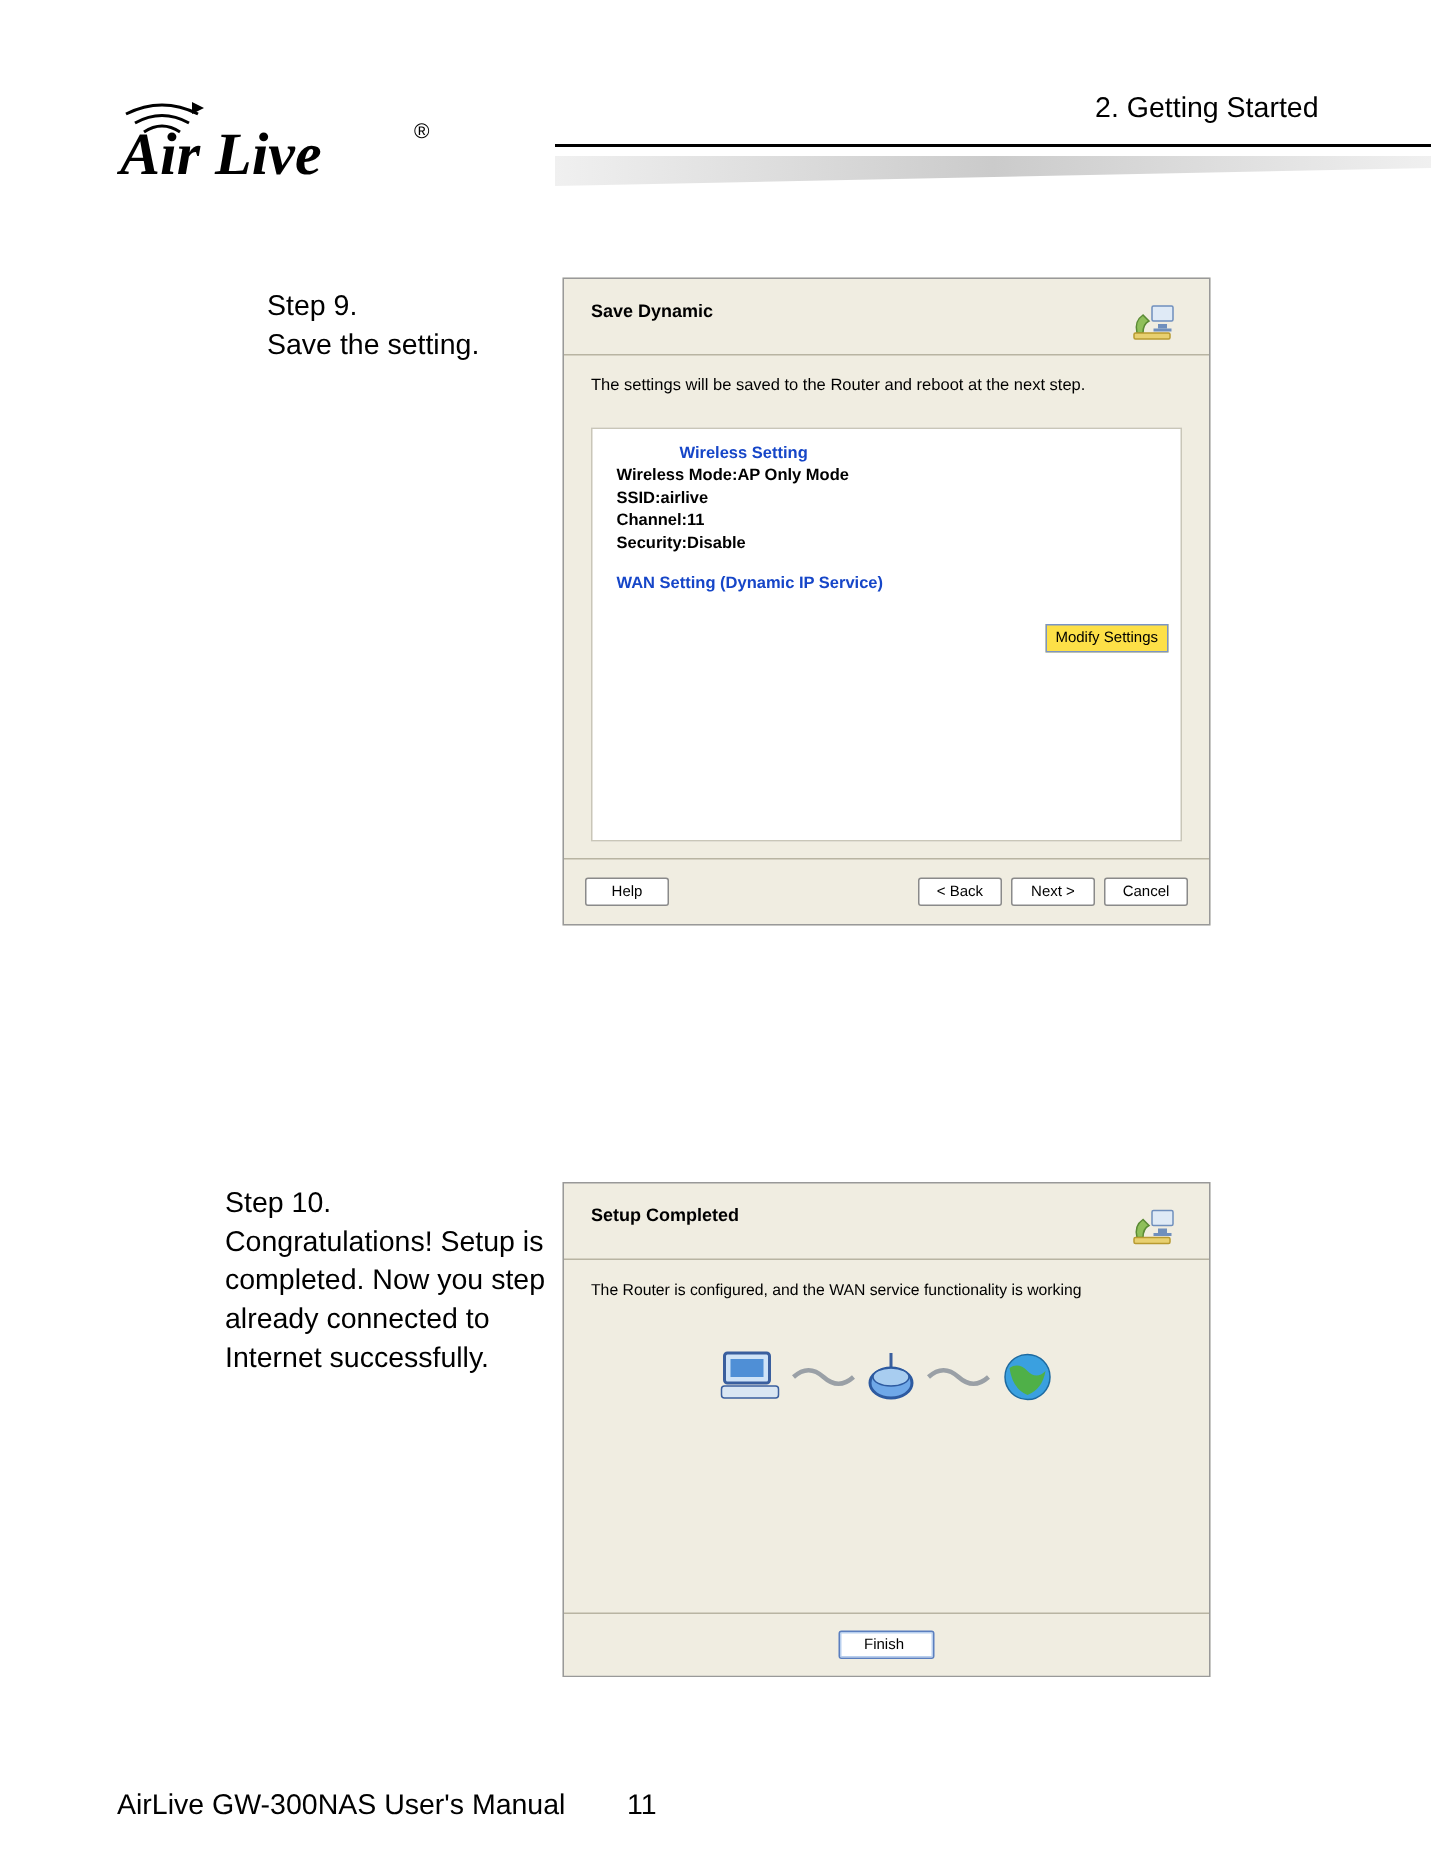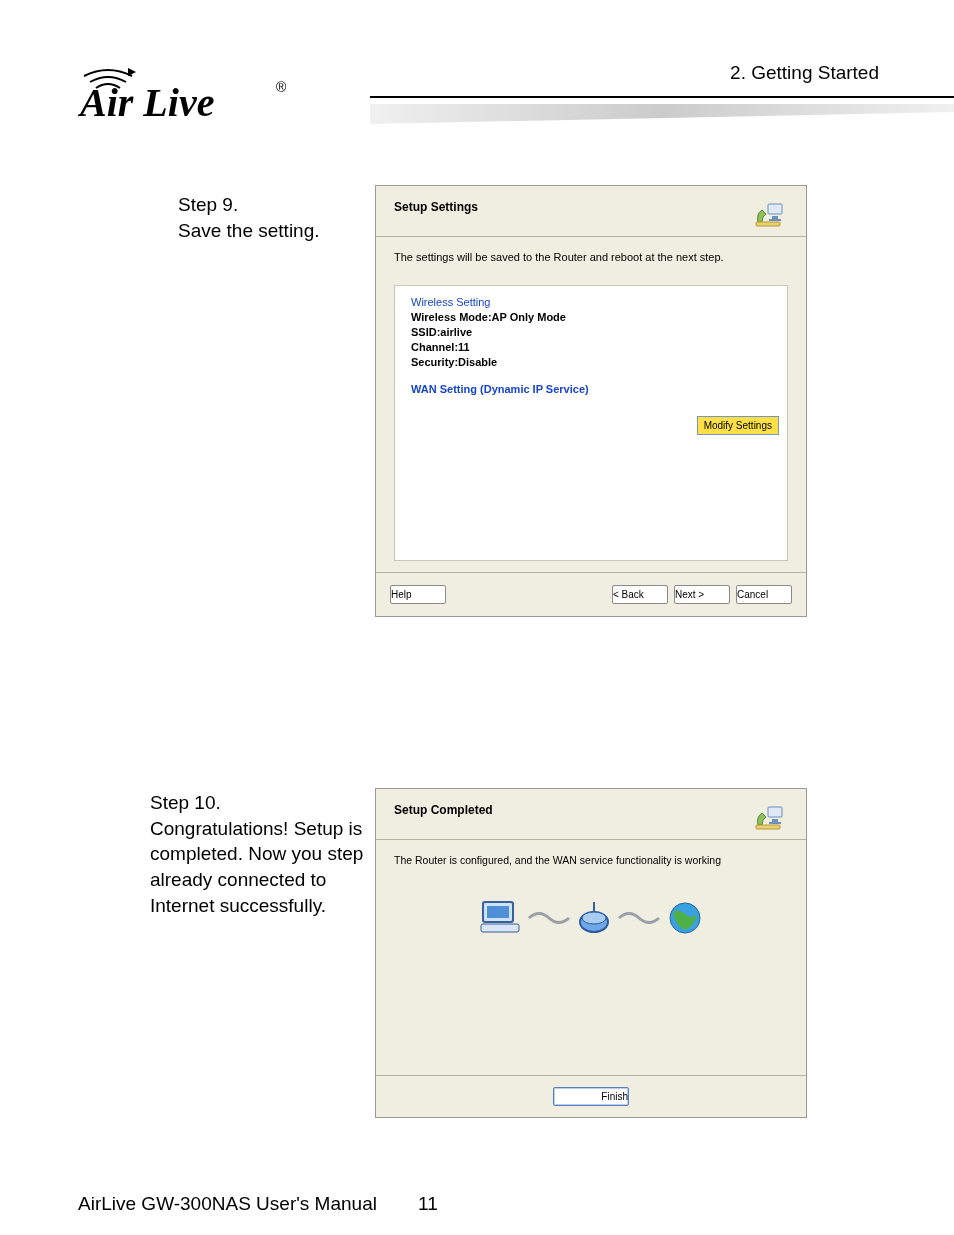--- a/index.html
+++ b/index.html
@@ -70,21 +70,21 @@
     color: #000;
   }
   .dlg-body .intro { margin-bottom: 22px; }
   .settings-box {
     background: #fff;
     border: 1px solid #c9c6b8;
     padding: 10px 16px 10px 16px;
     position: relative;
     height: 276px;
   }
-  .wsetting-hdr { color: #1646c8; font-weight: normal; font-size: 11px; margin-bottom: 2px; }
+  .wsetting-hdr { color: #1646c8; font-weight: bold; font-size: 11px; margin-bottom: 2px; margin-left: 42px; }
   .kv { font-size: 11px; font-weight: bold; margin-bottom: 0px; line-height: 1.35; }
   .wan-hdr { color: #1646c8; font-weight: bold; font-size: 11px; margin-top: 14px; }
   .modify-btn {
     position: absolute;
     right: 8px; top: 130px;
     background: #fde047;
     border: 1px solid #7a94c6;
     font-size: 10px;
     padding: 3px 6px;
   }
@@ -98,21 +98,21 @@
     align-items: center;
     padding: 0 14px;
   }
   .dlg-footer .spacer { flex: 1; }
   .winbtn {
     background: #fff;
     border: 1px solid #8a8a8a;
     font-size: 10px;
     padding: 3px 0;
     width: 56px;
-    text-align: left;
+    text-align: center;
     margin-left: 6px;
     border-radius: 2px;
   }
   .winbtn.help { margin-left: 0; }
 
   
   .dlg2 { top: 788px; left: 375px; width: 432px; height: 330px; }
   .dlg2 .dlg-body2 {
     padding: 14px 18px 10px 18px;
     font-size: 10.5px;
@@ -132,23 +132,23 @@
     border-top: 1px solid #b8b4a2;
     background: #f0ede1;
     display: flex;
     align-items: center;
     justify-content: center;
   }
   .finish-btn {
     background: #fff;
     border: 1px solid #5b7fbf;
     font-size: 10px;
-    padding: 3px 0;
-    width: 76px;
-    text-align: right;
+    padding: 3px 16px;
+    width: 64px;
+    text-align: left;
     border-radius: 2px;
     box-shadow: 0 0 0 1px #b8cfee inset;
   }
 
   .page-footer {
     position: absolute;
     bottom: 20px;
     left: 78px;
     right: 75px;
     font-size: 19px;
@@ -184,21 +184,21 @@
   <div>Save the setting.</div>
 </div>
 
 <div class="step-text step10">
   <div>Step 10.</div>
   <div>Congratulations! Setup is completed. Now you step already connected to Internet successfully.</div>
 </div>
 
 <div class="dlg dlg1">
   <div class="dlg-title">
-    <div class="dlg-title-text">Setup Settings</div>
+    <div class="dlg-title-text">Save Dynamic</div>
     <div class="wiz-icon">
       <svg width="34" height="28" viewBox="0 0 34 28">
         <rect x="14" y="4" width="14" height="10" rx="1" fill="#dfeaf6" stroke="#6f8fbd"></rect>
         <rect x="18" y="16" width="6" height="3" fill="#6f8fbd"></rect>
         <rect x="15" y="19" width="12" height="2" fill="#6f8fbd"></rect>
         <path d="M4 22 Q2 14 8 10 L12 14 Q8 16 8 22 Z" fill="#8fbf5a" stroke="#5a8a34"></path>
         <rect x="2" y="22" width="24" height="4" rx="1" fill="#e8d070" stroke="#b89a30"></rect>
       </svg>
     </div>
   </div>

